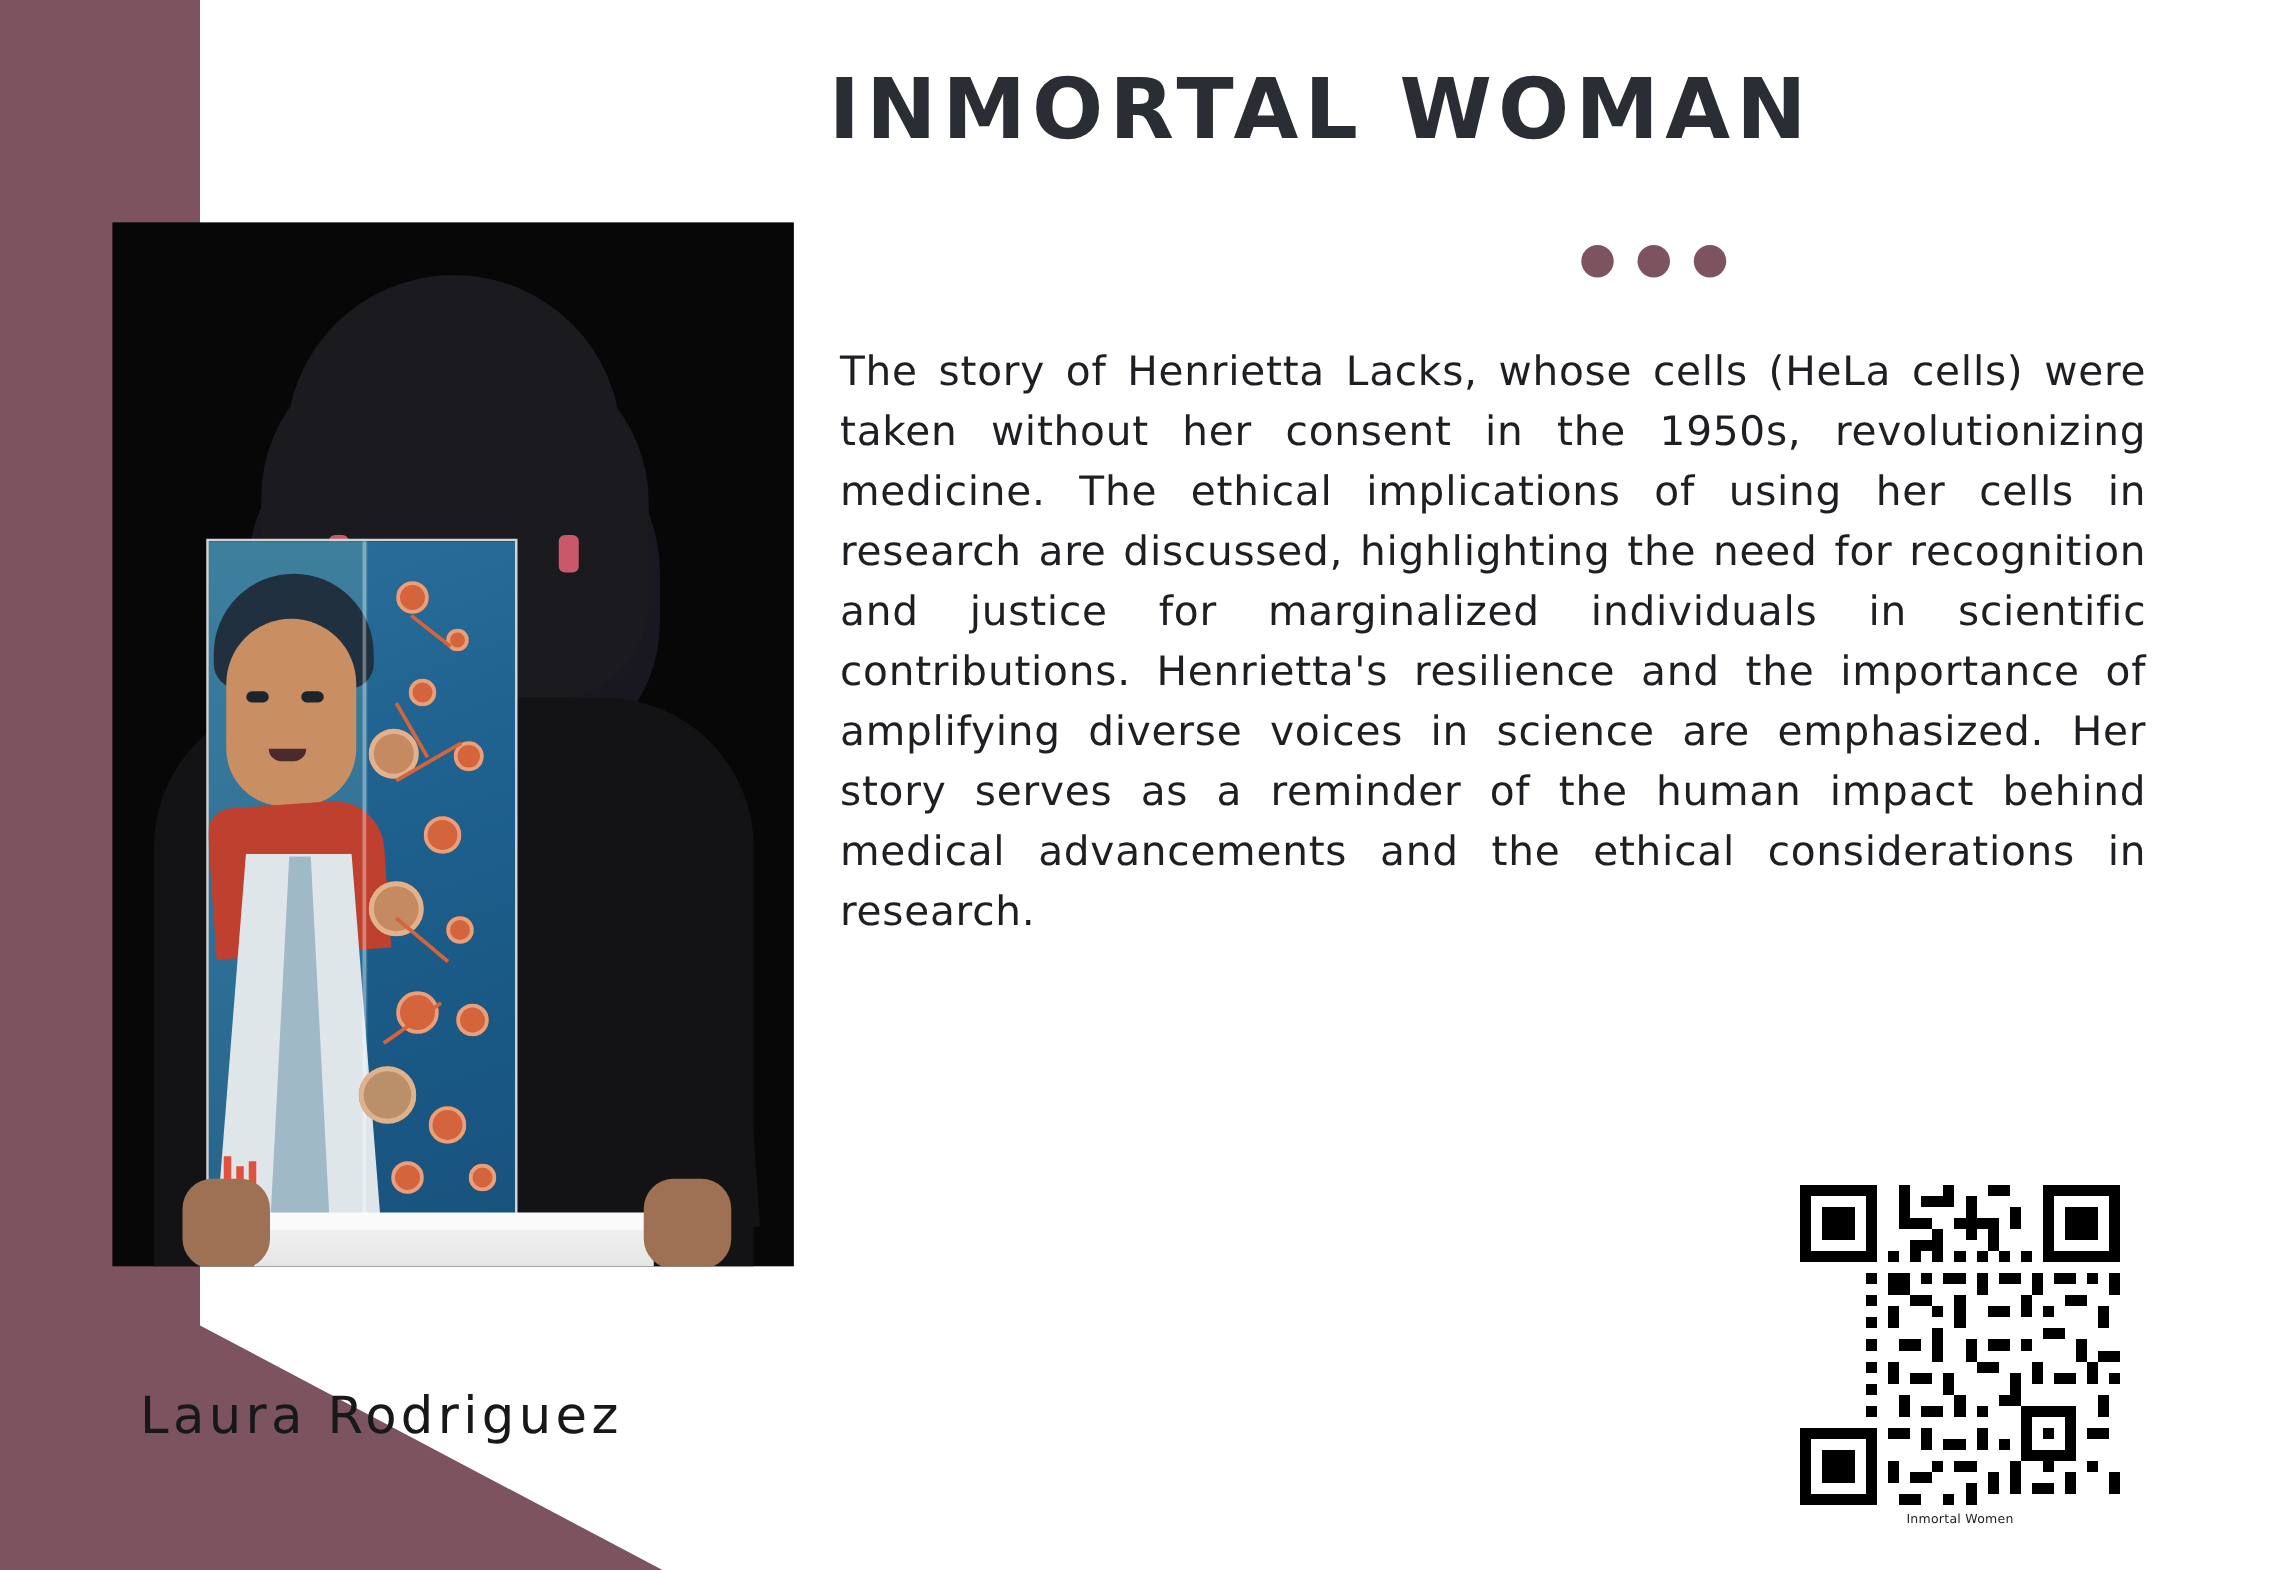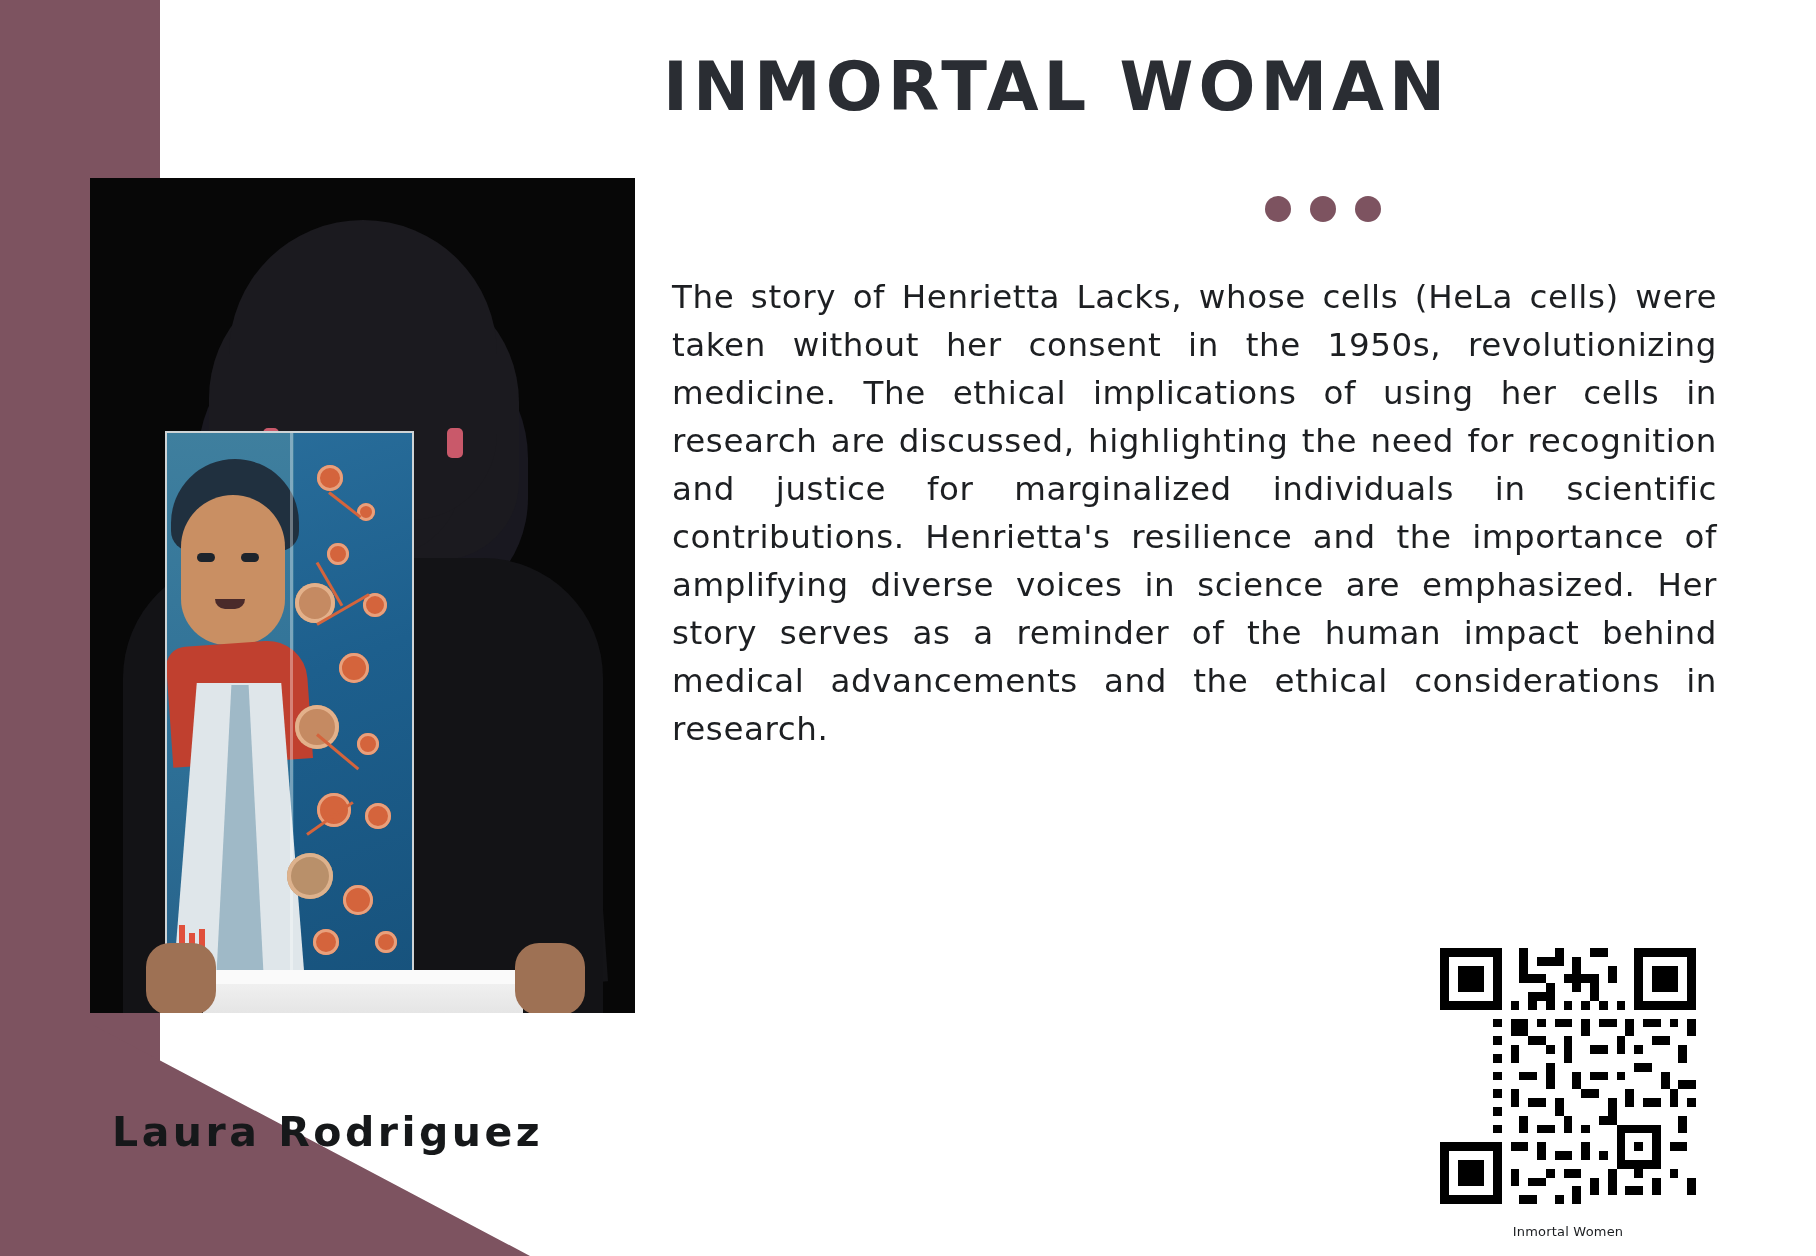--- a/index.html
+++ b/index.html
@@ -187,21 +187,21 @@
   .aw-tag { position:absolute; left:10px; bottom:22px; font-size:13px; color:#e8e3da; letter-spacing:1px; }
   .aw-bars { position:absolute; left:12px; bottom:42px; width:26px; height:28px; }
   .aw-bars i { position:absolute; bottom:0; width:6px; background:#e0503c; }
 
   
   .artist-name {
     position: absolute;
     left: 112px;
     top: 1108px;
     font-size: 41px;
-    font-weight: 700;
+    font-weight: 400;
     letter-spacing: 3.5px;
     color: #16181a;
     z-index: 3;
   }
 
   
   .title {
     position: absolute;
     left: 663px;
     top: 48px;
@@ -246,22 +246,22 @@
     width: 256px;
     text-align:center;
   }
   .qr {
     width: 256px;
     height: 256px;
     background: #ffffff;
     display:block;
   }
   .qr-caption {
-    margin-top: 20px;
-    font-size: 13px;
+    margin-top: 6px;
+    font-size: 10px;
     color: #1b1d20;
     letter-spacing: 0.2px;
   }
 </style>
 </head>
 <body>
 
 <div class="bg-shape-upper"></div>
 <div class="bg-shape"></div>
 

